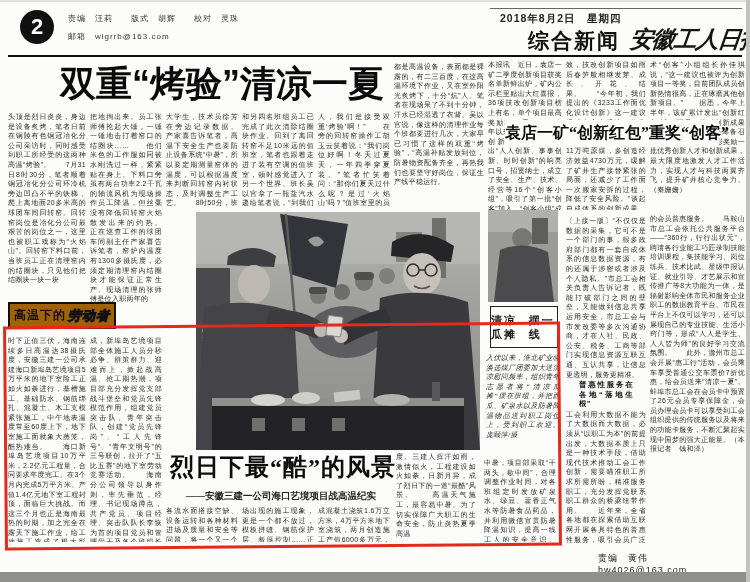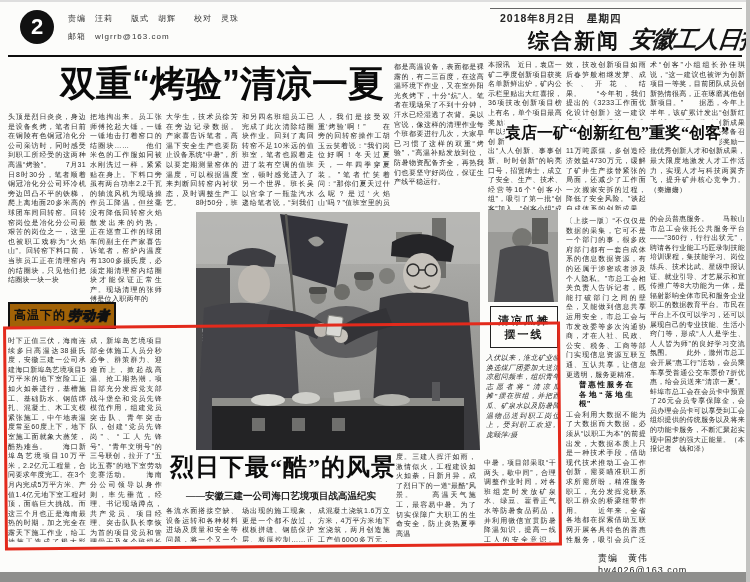--- a/index.html
+++ b/index.html
@@ -38,21 +38,21 @@
   
   .badge{left:8px;top:300px;width:104px;height:23px;border:2px solid #111;display:flex;
          align-items:center;justify-content:center;background:#a16207;z-index:6;}
   .badge .b1{font-size:12px;font-weight:900;color:#111;letter-spacing:1px;}
   .badge .b2{font-size:13px;font-weight:900;color:#fff;-webkit-text-stroke:1px #111;
              text-shadow:0 0 1px #111;font-style:italic;letter-spacing:1px;margin-left:2px;}
   
   .photo{left:196px;top:210px;width:284px;height:238px;z-index:10;}
   .photofrag{left:488px;top:208px;width:70px;height:92px;z-index:10;}
   .labelbox{left:490px;top:304px;width:66px;height:40px;border:1.5px solid #222;
-            background:#fdfdfb;z-index:15;display:flex;flex-direction:column;
+            background:#fdfdfb;z-index:15;display:flex;flex-direction:row;
             align-items:center;justify-content:center;}
   .labelbox div{font-size:11px;font-weight:bold;font-family:"Liberation Serif",serif;
                 color:#1a1a1a;letter-spacing:2px;line-height:14px;}
   .caption{left:486px;top:352px;width:74px;height:98px;font-family:"Liberation Serif",serif;}
   
   .redbox{left:4px;top:322px;width:551px;height:218px;border:3px solid #e32a1c;
           transform:rotate(-.5deg);z-index:30;pointer-events:none;}
   
   .supp{left:512px;top:534px;font-size:26px;font-weight:900;color:#0c0c0c;letter-spacing:3px;}
   .fmeta{left:598px;top:550px;font-size:9px;color:#222;letter-spacing:1px;}

